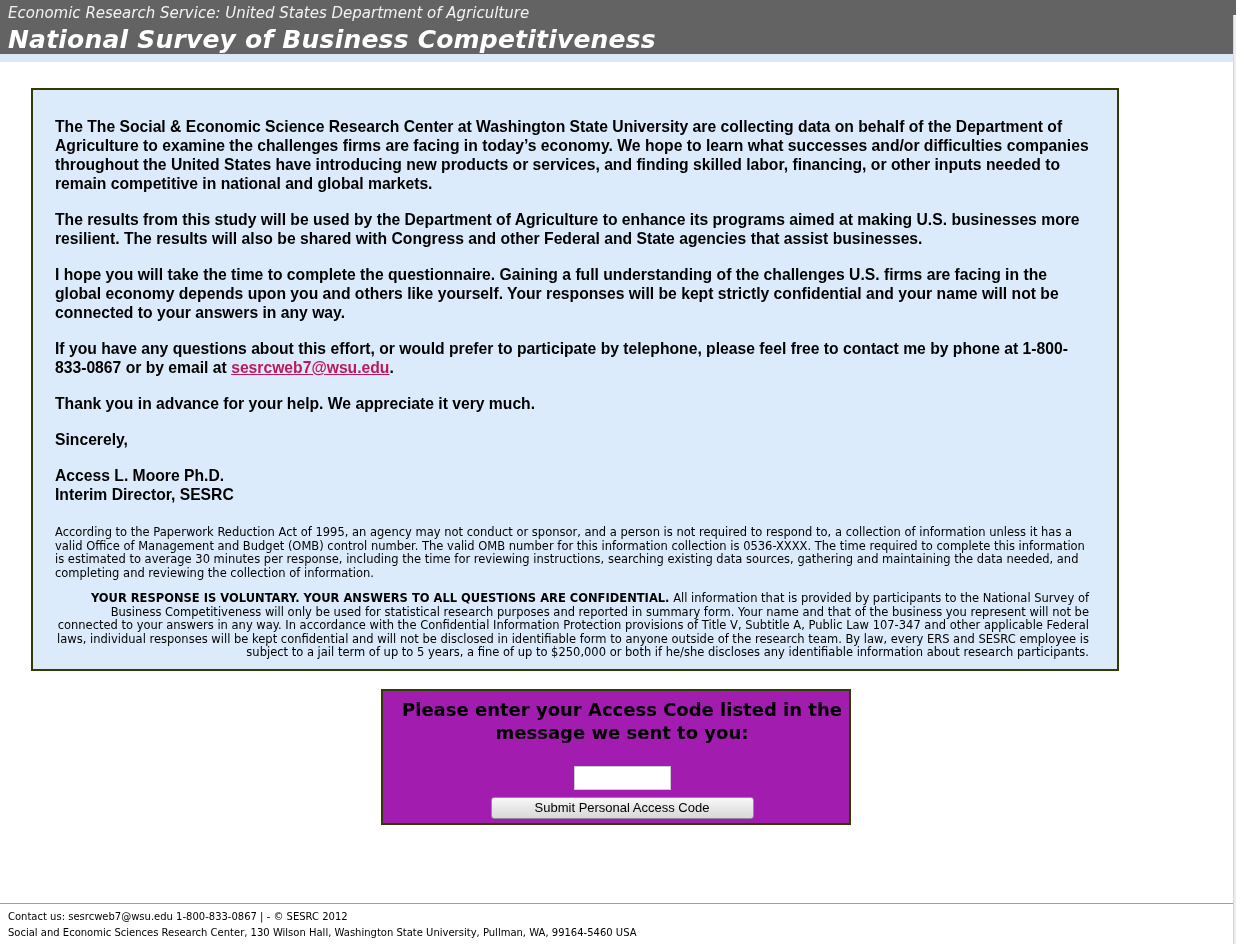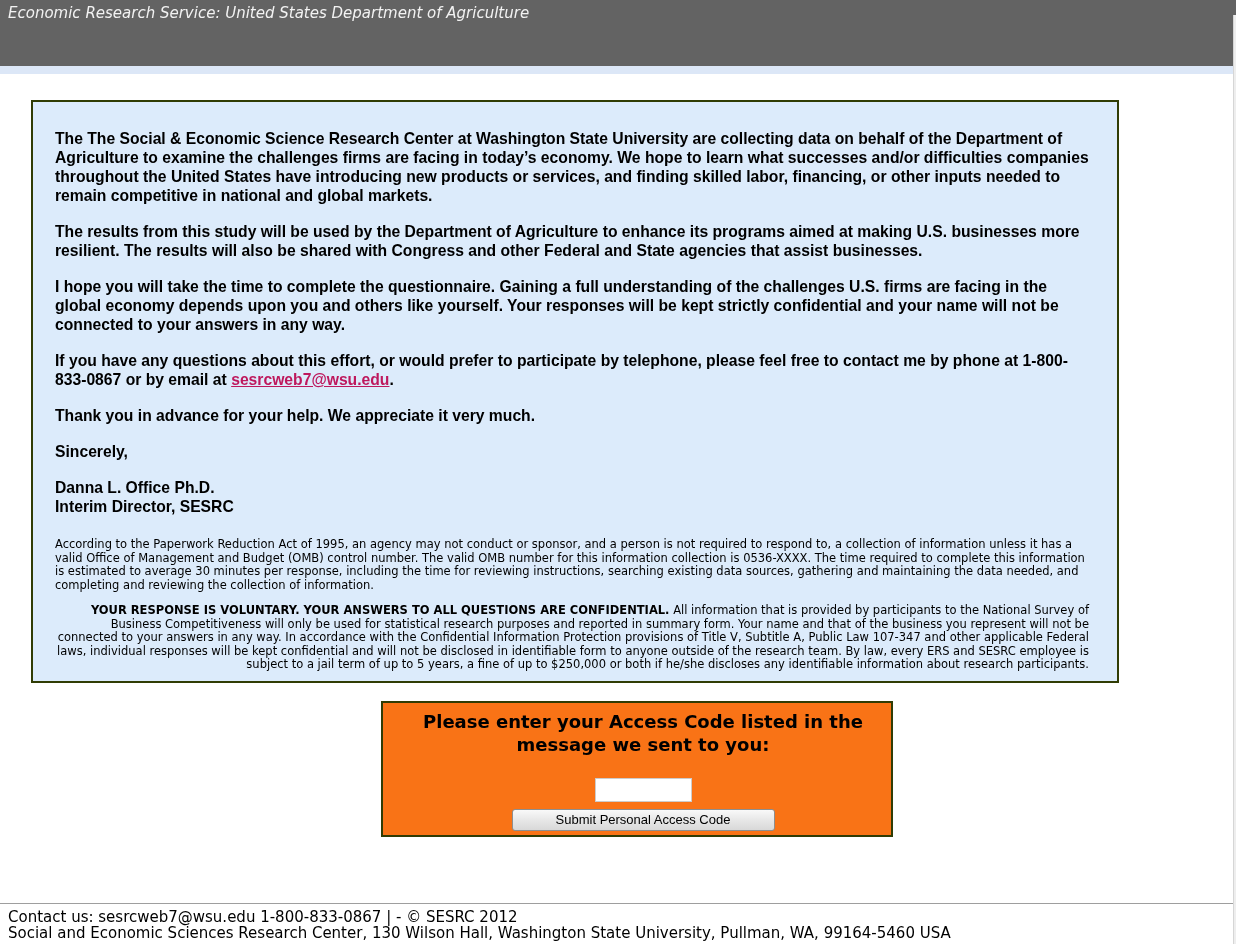--- a/index.html
+++ b/index.html
@@ -11,21 +11,21 @@
     position: relative;
     display: flex;
     flex-direction: column;
     font-family: "Liberation Sans", sans-serif;
     color: #000000;
   }
 
   
   .header {
     background: #636363;
-    height: 66px;
+    height: 54px;
     padding: 4px 0 0 8px;
     flex: 0 0 auto;
   }
   .agency-line {
     color: #f2f2f2;
     font-family: "DejaVu Sans", sans-serif;
     font-style: italic;
     font-size: 15px;
     line-height: 19px;
     font-weight: normal;
@@ -73,22 +73,22 @@
     margin: 0 4px 12px 0;
     font-weight: normal;
   }
   .fine-print.first { margin-top: 22px; }
   .fine-print.last { margin-bottom: 9px; text-align: right; }
   .fine-print b { font-weight: bold; }
 
   
   .access-panel {
     margin: 18px 0 0 381px;
-    width: 512px;
-    background: #f97316;
+    width: 470px;
+    background: #a21caf;
     border: 2px solid #303c04;
     text-align: center;
     padding: 7px 0 4px 12px;
     flex: 0 0 auto;
   }
   .access-prompt {
     font-family: "DejaVu Sans", sans-serif;
     font-weight: bold;
     font-size: 18px;
     line-height: 23px;
@@ -117,51 +117,52 @@
     cursor: pointer;
   }
 
   
   .footer {
     margin-top: auto;
     flex: 0 0 auto;
     border-top: 1px solid #9e9e9e;
     padding: 5px 4px 3px 8px;
     font-family: "DejaVu Sans", sans-serif;
-    font-size: 15px;
+    font-size: 10px;
     line-height: 16px;
   }
 
   
   .scrollbar-sliver {
     position: absolute;
     top: 15px;
     right: 0;
     width: 3px;
     height: 929px;
     background: #eeeeee;
     border-left: 1px solid #d6d6d6;
   }
 </style>
 </head>
 <body>
 
 <div class="header">
   <div class="agency-line">Economic Research Service: United States Department of Agriculture</div>
+  <div class="page-title">National Survey of Business Competitiveness</div>
 </div>
 <div class="accent-strip"></div>
 
 <div class="intro-panel">
   <p class="lead">The The Social &amp; Economic Science Research Center at Washington State University are collecting data on behalf of the Department of Agriculture to examine the challenges firms are facing in today’s economy. We hope to learn what successes and/or difficulties companies throughout the United States have introducing new products or services, and finding skilled labor, financing, or other inputs needed to remain competitive in national and global markets.</p>
   <p class="lead">The results from this study will be used by the Department of Agriculture to enhance its programs aimed at making U.S. businesses more resilient. The results will also be shared with Congress and other Federal and State agencies that assist businesses.</p>
   <p class="lead">I hope you will take the time to complete the questionnaire. Gaining a full understanding of the challenges U.S. firms are facing in the global economy depends upon you and others like yourself. Your responses will be kept strictly confidential and your name will not be connected to your answers in any way.</p>
   <p class="lead"><span>If you have any questions about this effort, or would prefer to participate by telephone, please feel free to contact me by phone at 1-800-833-0867 or by email at </span><a class="email-link">sesrcweb7@wsu.edu</a><span>.</span></p>
   <p class="lead">Thank you in advance for your help. We appreciate it very much.</p>
   <p class="lead">Sincerely,</p>
-  <p class="lead sig-line">Danna L. Office Ph.D.</p>
+  <p class="lead sig-line">Access L. Moore Ph.D.</p>
   <p class="lead">Interim Director, SESRC</p>
   <p class="fine-print first">According to the Paperwork Reduction Act of 1995, an agency may not conduct or sponsor, and a person is not required to respond to, a collection of information unless it has a valid Office of Management and Budget (OMB) control number. The valid OMB number for this information collection is 0536-XXXX. The time required to complete this information is estimated to average 30 minutes per response, including the time for reviewing instructions, searching existing data sources, gathering and maintaining the data needed, and completing and reviewing the collection of information.</p>
   <p class="fine-print last"><b>YOUR RESPONSE IS VOLUNTARY. YOUR ANSWERS TO ALL QUESTIONS ARE CONFIDENTIAL.</b><span> All information that is provided by participants to the National Survey of Business Competitiveness will only be used for statistical research purposes and reported in summary form. Your name and that of the business you represent will not be connected to your answers in any way. In accordance with the Confidential Information Protection provisions of Title V, Subtitle A, Public Law 107-347 and other applicable Federal laws, individual responses will be kept confidential and will not be disclosed in identifiable form to anyone outside of the research team. By law, every ERS and SESRC employee is subject to a jail term of up to 5 years, a fine of up to $250,000 or both if he/she discloses any identifiable information about research participants.</span></p>
 </div>
 
 <div class="access-panel">
   <div class="access-prompt">Please enter your Access Code listed in the message we sent to you:</div>
   <input type="text" class="access-input" value="" style="">
   <button class="submit-button">Submit Personal Access Code</button>
 </div>

